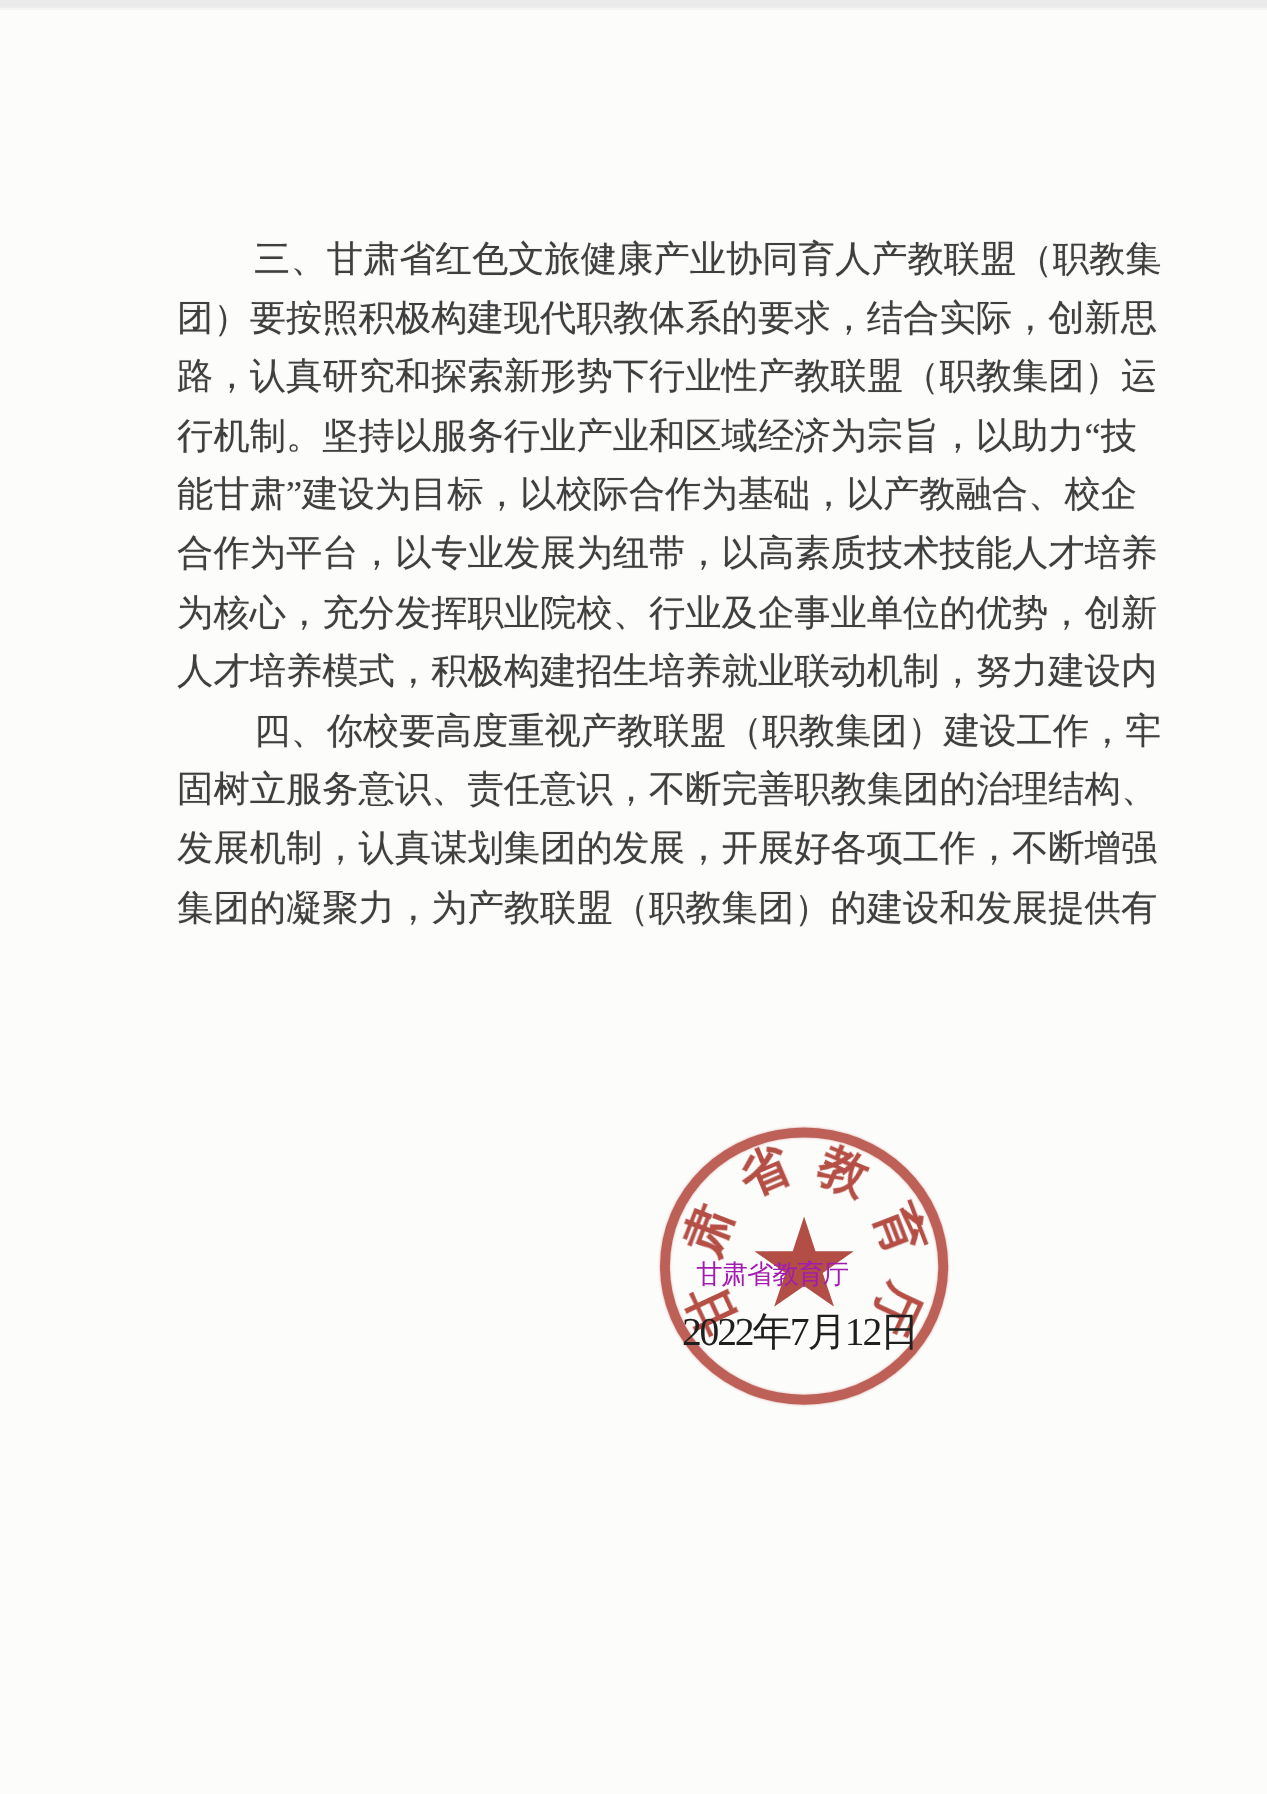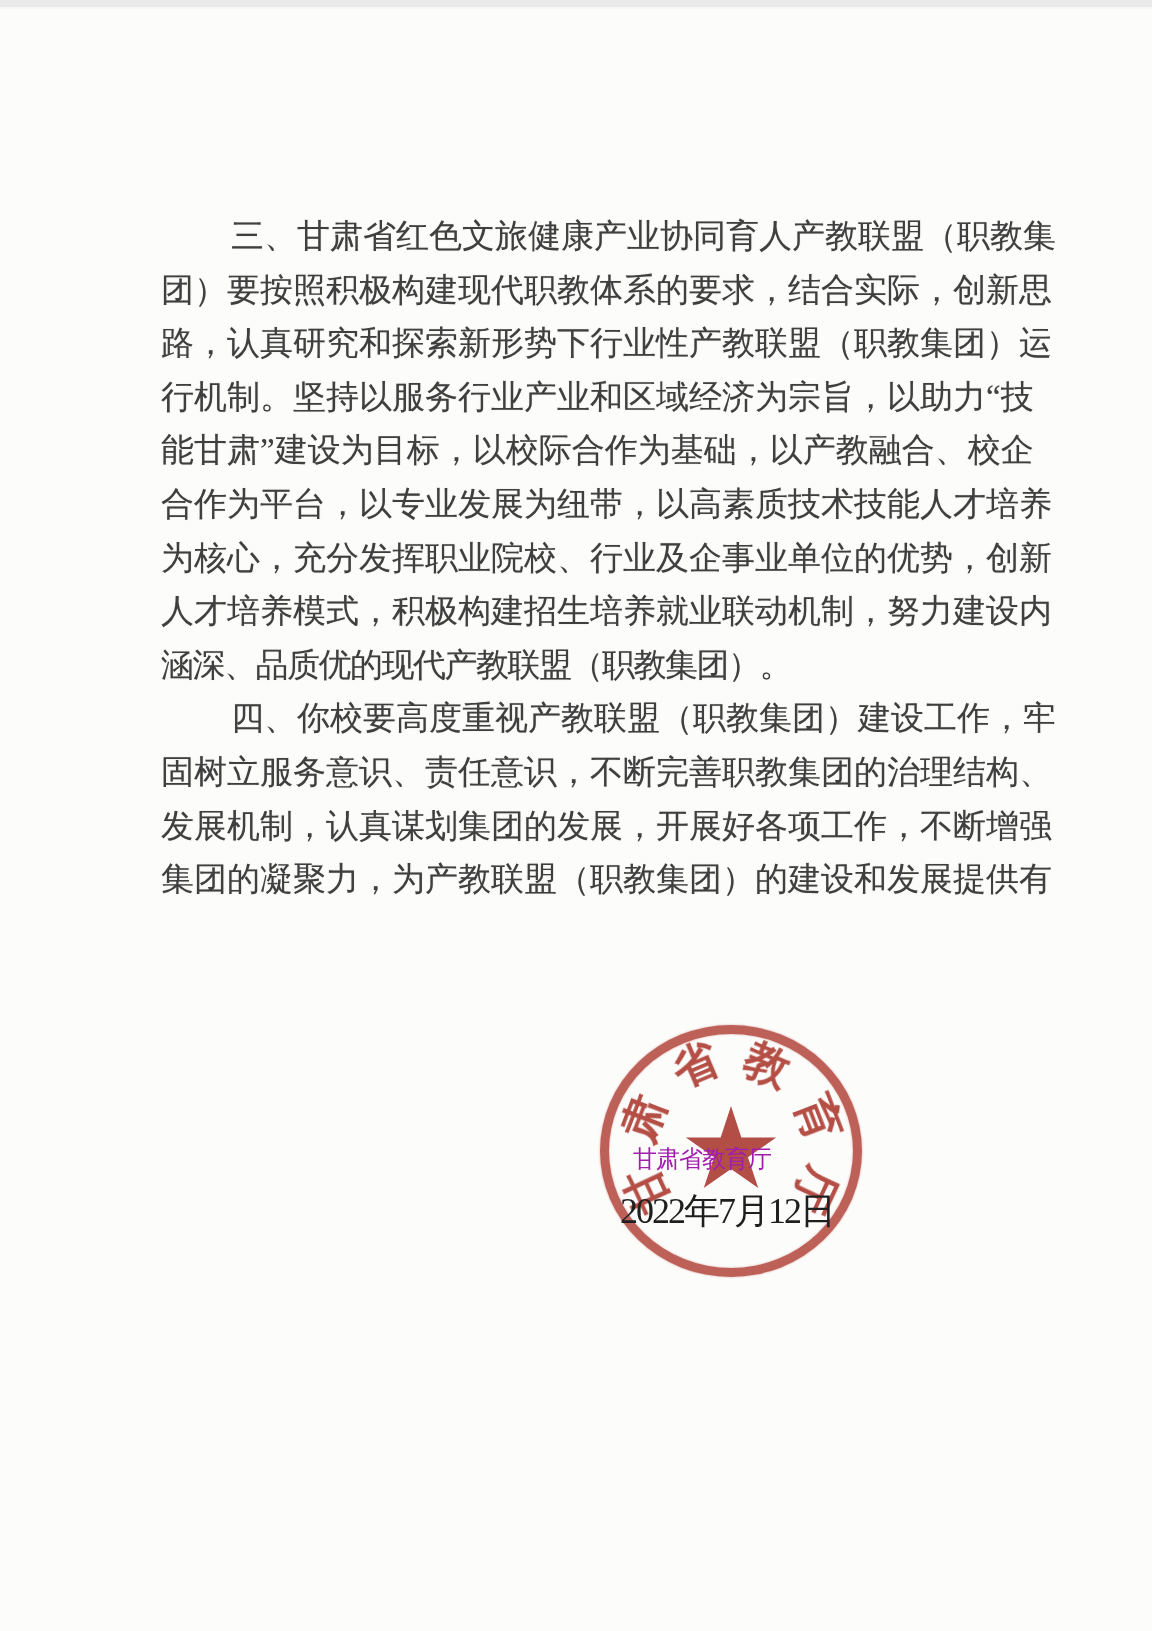--- a/index.html
+++ b/index.html
@@ -348,21 +348,20 @@
         <span>动</span>
         <span>机</span>
         <span>制</span>
         <span>，</span>
         <span>努</span>
         <span>力</span>
         <span>建</span>
         <span>设</span>
         <span>内</span>
       </div>
-    <div class="line natural">涵深、品质优的现代产教联盟（职教集团）。</div>
     <div class="line justify indent">
         <span>四</span>
         <span>、</span>
         <span>你</span>
         <span>校</span>
         <span>要</span>
         <span>高</span>
         <span>度</span>
         <span>重</span>
         <span>视</span>

